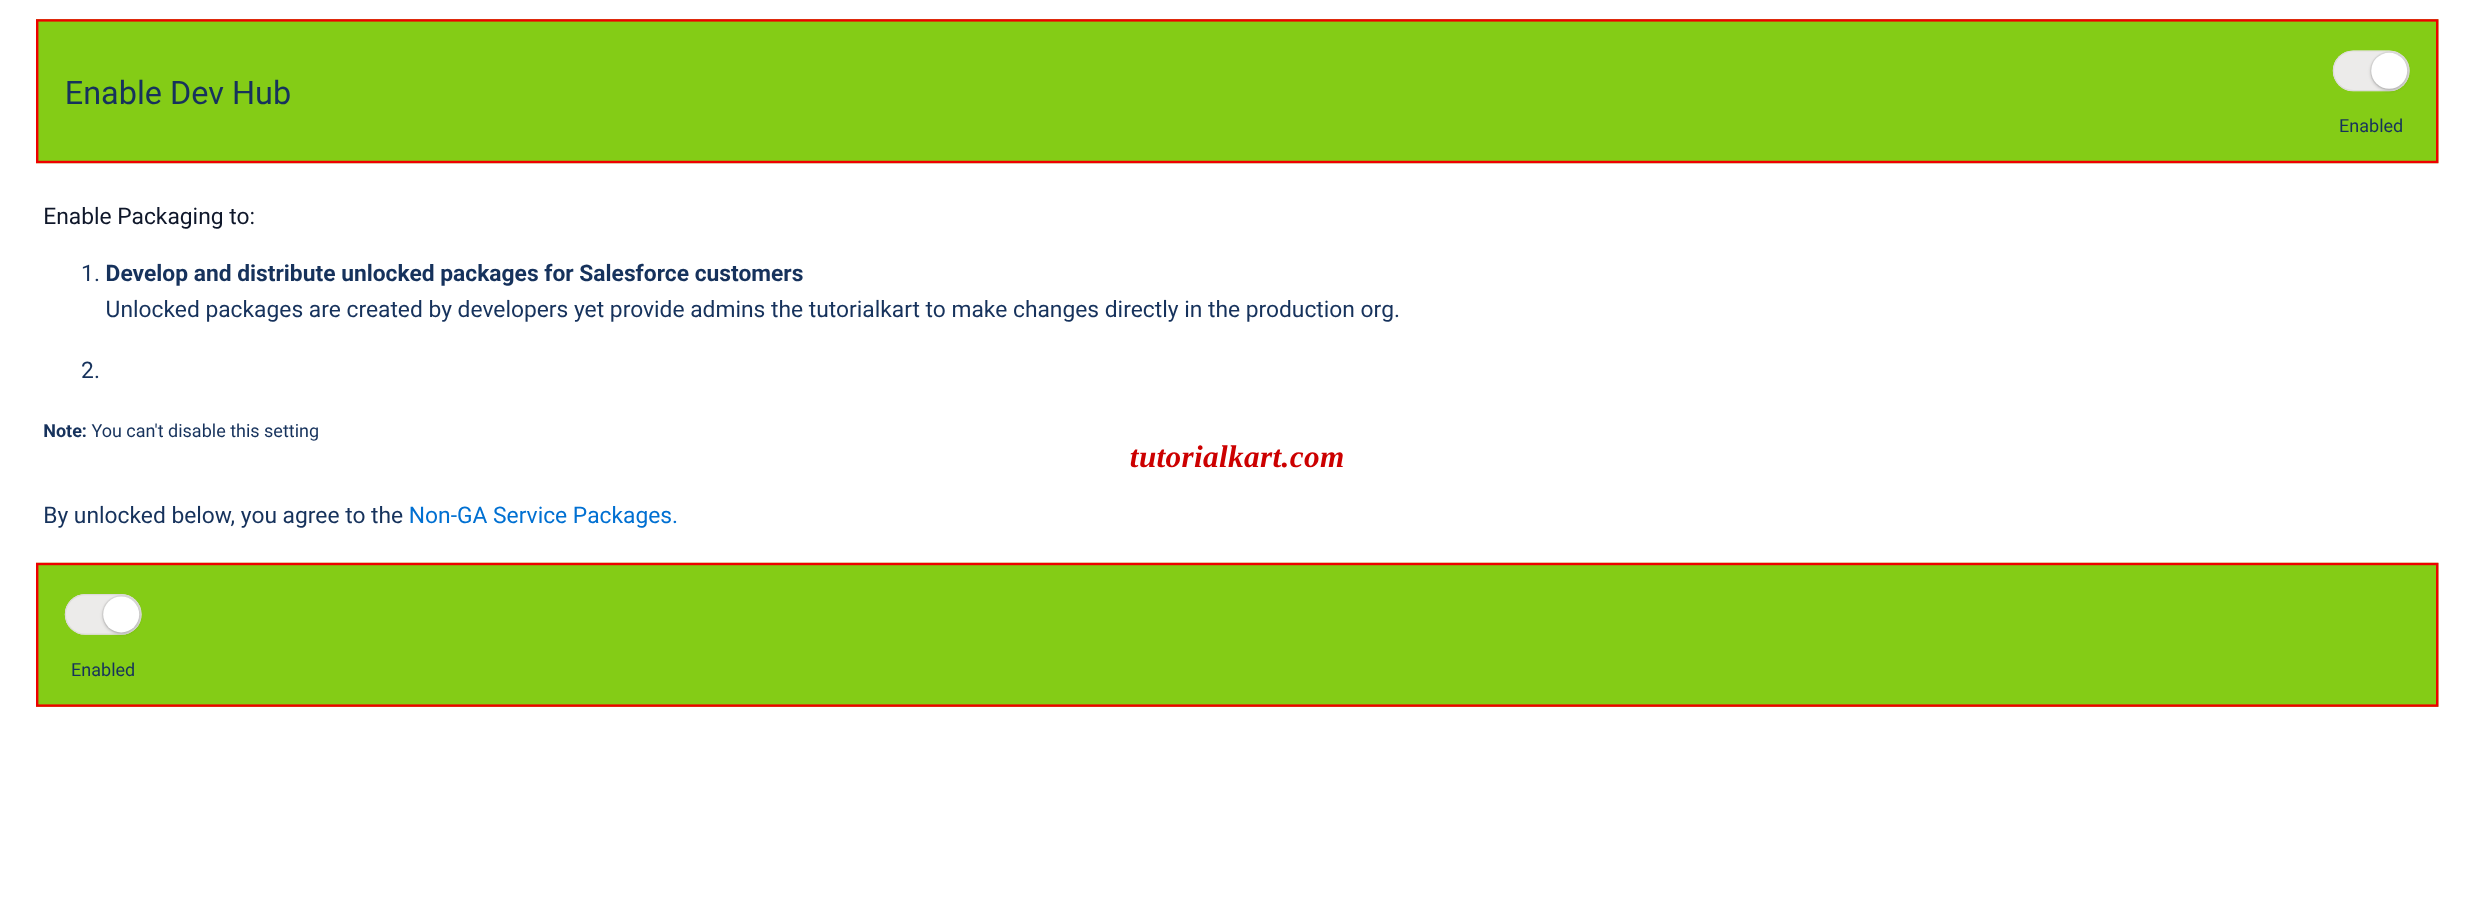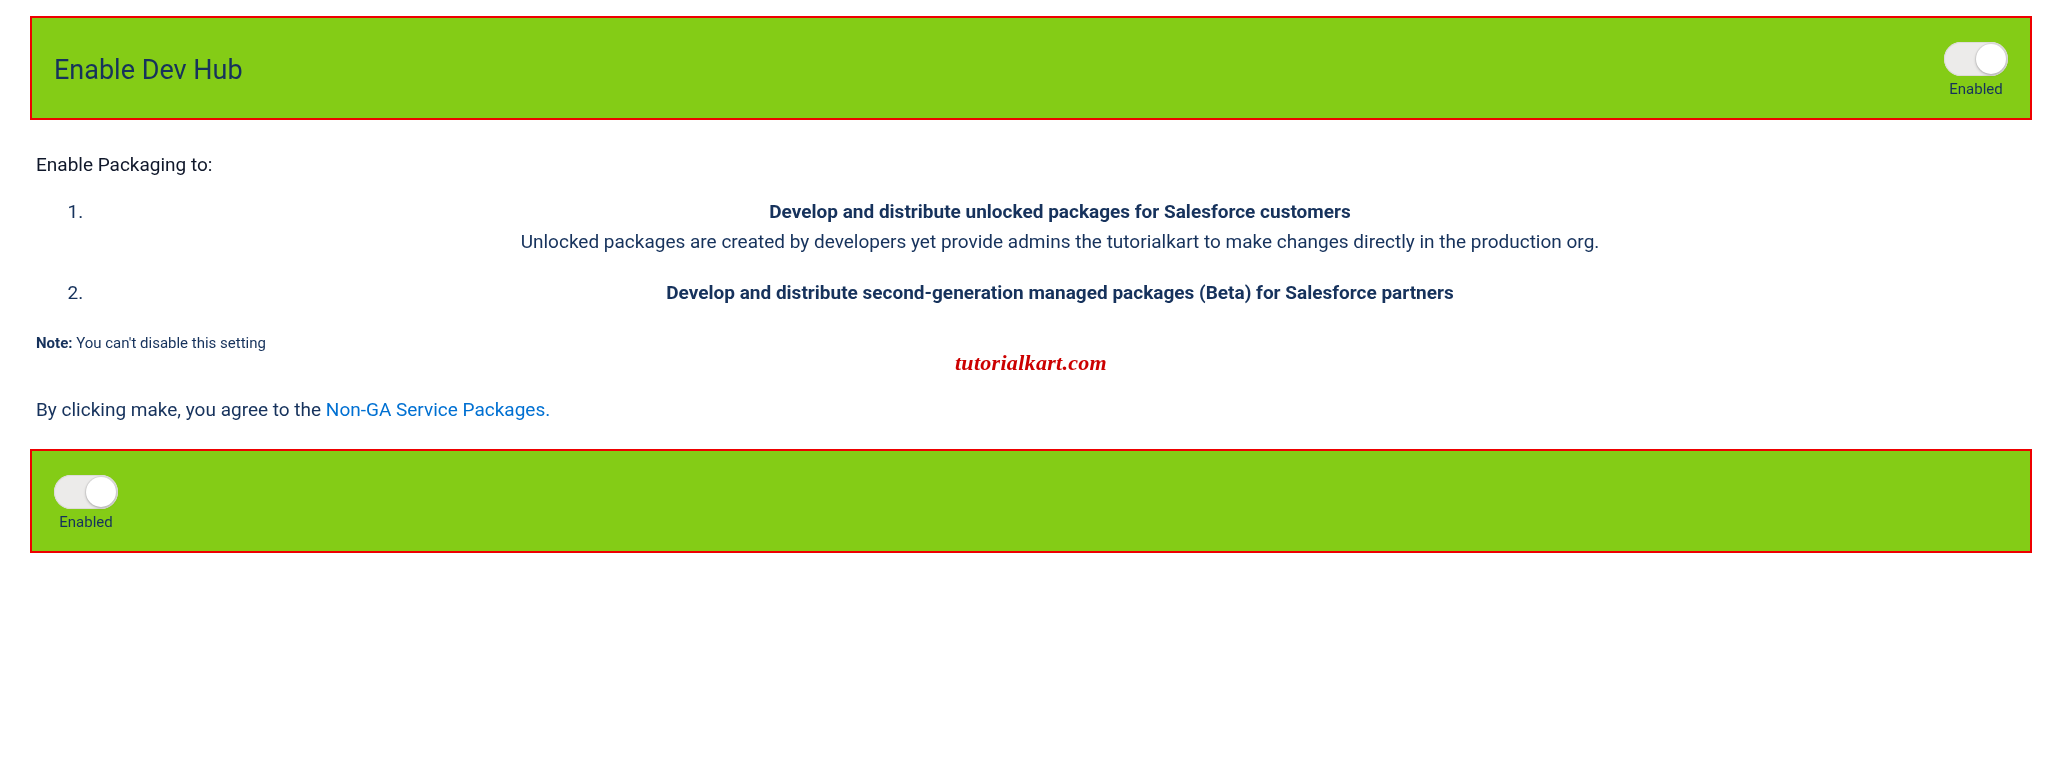--- a/index.html
+++ b/index.html
@@ -25,21 +25,21 @@
     }
     .setting-title {
       font-size: 27px;
       font-weight: 400;
       color: #16325c;
     }
     .toggle-wrap {
       display: flex;
       flex-direction: column;
       align-items: center;
-      gap: 4px;
+      gap: 20px;
     }
     .toggle {
       width: 64px;
       height: 34px;
       border-radius: 17px;
       background: #ecebea;
       position: relative;
       box-shadow: inset 0 0 0 1px #dddbda;
     }
     .toggle-knob {
@@ -60,21 +60,20 @@
       color: #0f172a;
       font-size: 19px;
       line-height: 1.55;
     }
     .intro {
       margin: 30px 0 18px 6px;
     }
     ol.benefits {
       margin: 0 0 22px 58px;
       padding: 0;
-      text-align: center;
     }
     ol.benefits li {
       margin-bottom: 22px;
       color: #16325c;
       font-size: 19px;
       line-height: 1.55;
     }
     ol.benefits li:last-child {
       margin-bottom: 0;
     }
@@ -91,21 +90,21 @@
     }
     .note-line .bold {
       font-weight: 700;
     }
     .watermark {
       text-align: center;
       font-family: "Times New Roman", Times, serif;
       font-style: italic;
       font-weight: 700;
       color: #cc0000;
-      font-size: 22px;
+      font-size: 26px;
       margin-top: -2px;
       letter-spacing: 0.3px;
     }
     .agree-line {
       margin: 22px 0 28px 6px;
       font-size: 19px;
       color: #16325c;
     }
     .link {
       color: #0070d2;
@@ -127,32 +126,32 @@
 </div>
 
 <div class="section-text intro">Enable Packaging to:</div>
 
 <ol class="benefits">
   <li>
     <span class="headline">Develop and distribute unlocked packages for Salesforce customers</span><br>
     <span class="desc">Unlocked packages are created by developers yet provide admins the tutorialkart to make changes directly in the production org.</span>
   </li>
   <li>
-    <span class="headline">Develop and distribute second-generation managed packages (Beta) for Salesforce partners</span><br>
+    <br>
   </li>
 </ol>
 
 <div class="note-line">
   <span class="bold">Note:</span><span> You can't disable this setting</span>
 </div>
 
 <div class="watermark">tutorialkart.com</div>
 
 <div class="agree-line">
-  <span>By clicking make, you agree to the </span><a class="link">Non-GA Service Packages.</a>
+  <span>By unlocked below, you agree to the </span><a class="link">Non-GA Service Packages.</a>
 </div>
 
 <div class="setting-box">
   <div class="toggle-wrap">
     <div class="toggle">
       <div class="toggle-knob"></div>
     </div>
     <div class="toggle-label">Enabled</div>
   </div>
 </div>

